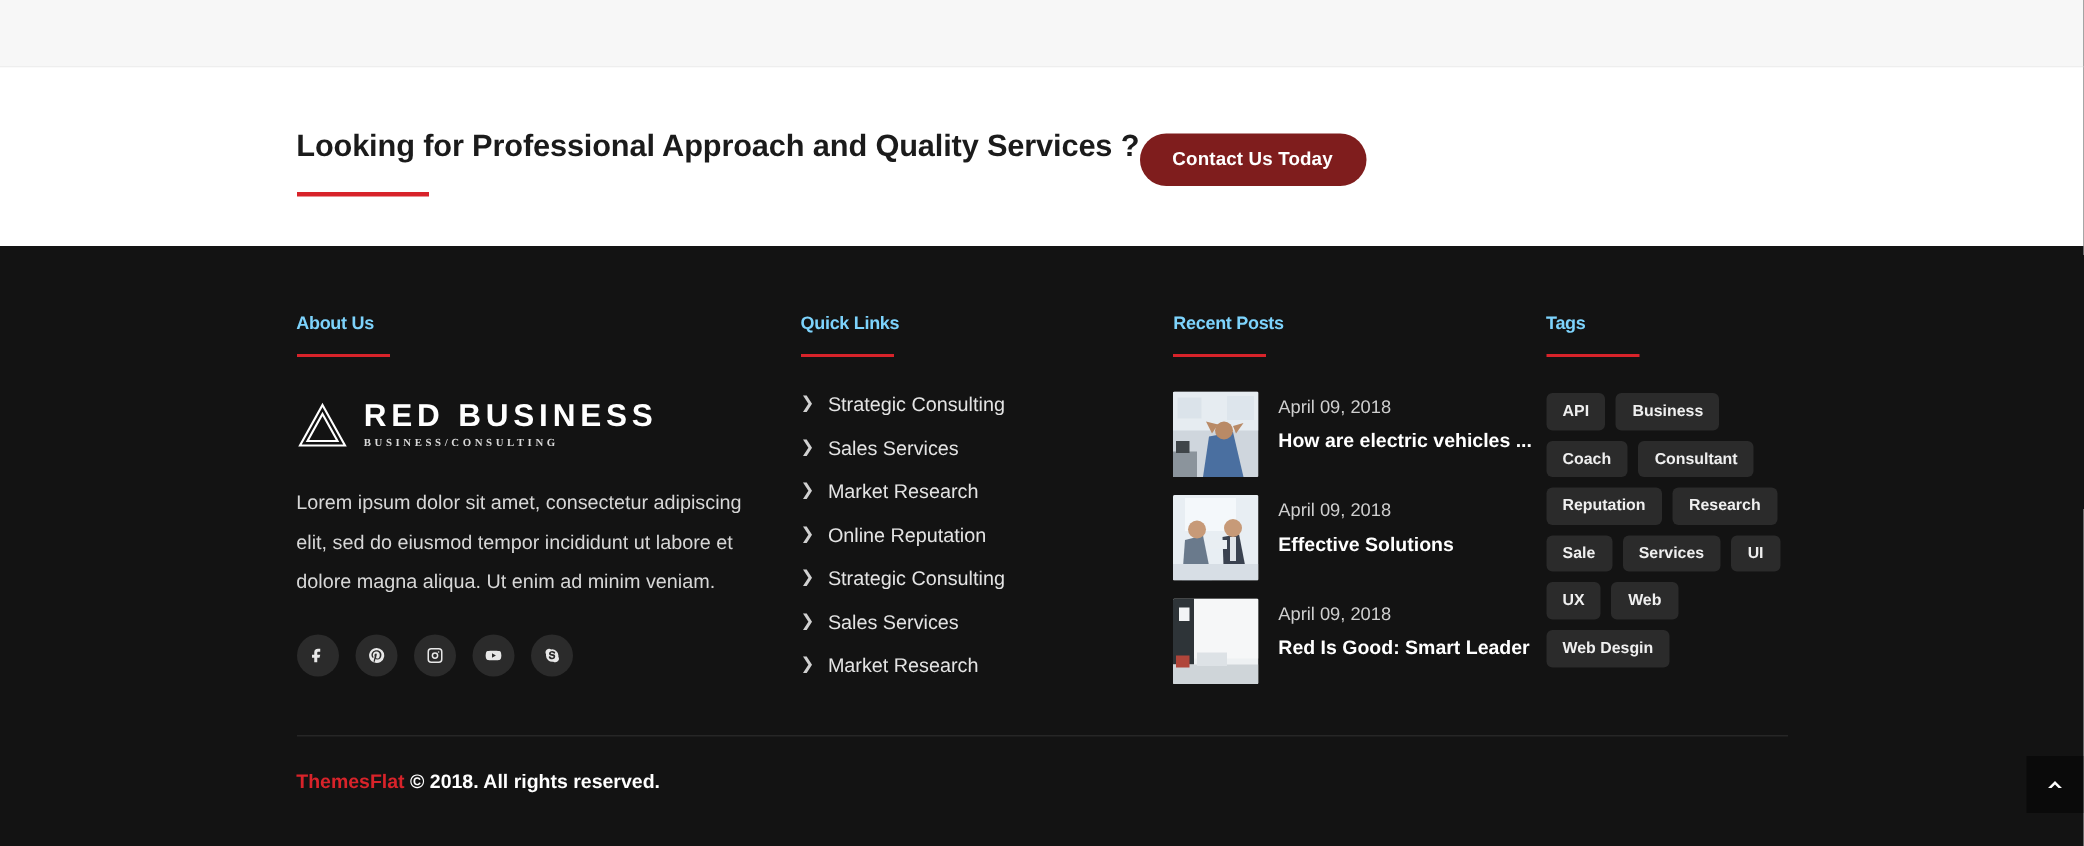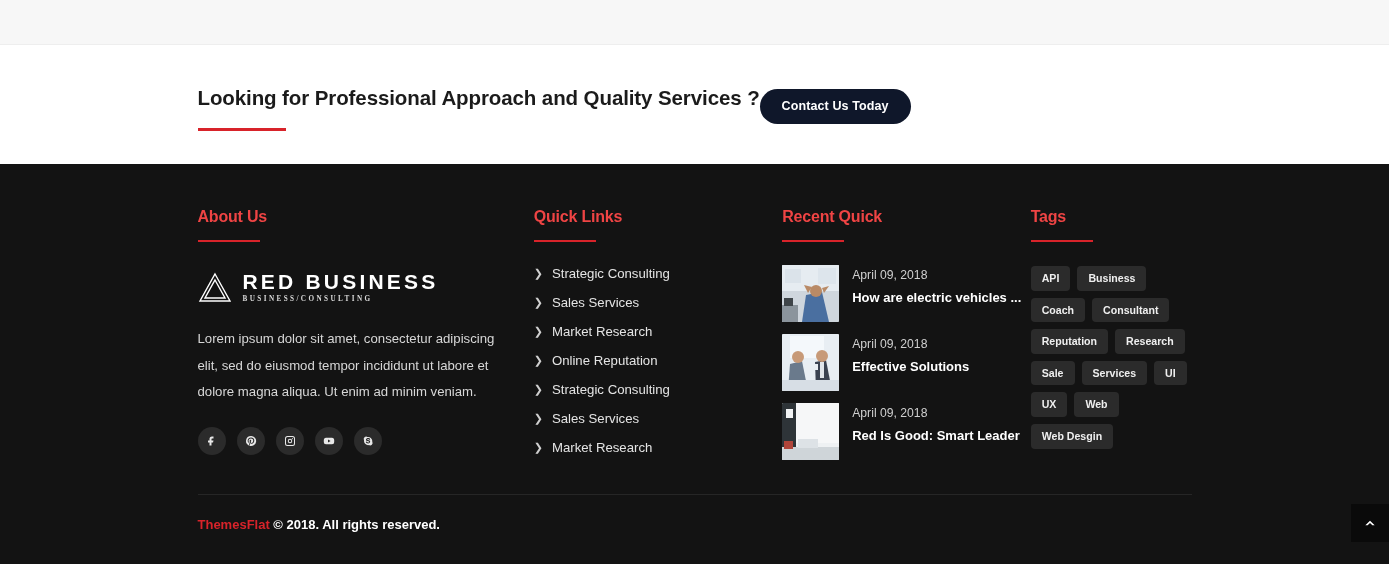--- a/index.html
+++ b/index.html
@@ -29,21 +29,21 @@
     font-weight:700;
     color:#1b1b1b;
     letter-spacing:-0.1px;
     line-height:1.25;
   }
   .cta-underline {
     width:88px; height:3px; background:#d8232a;
     margin-top:18px;
   }
   .cta-btn {
-    background:#0f172a;
+    background:#7f1d1d;
     color:#ffffff;
     border:none;
     border-radius:24px;
     padding:0 22px;
     height:35px;
     font-size:12.5px;
     font-weight:700;
     letter-spacing:.1px;
     cursor:pointer;
     white-space:nowrap;
@@ -60,23 +60,23 @@
   .footer-cols {
     display:flex;
     padding-top:44px;
   }
   .col-about { width:345px; }
   .col-links { width:255px; }
   .col-posts { width:255px; }
   .col-tags  { width:165px; }
 
   .widget-title {
-    font-size:16px;
-    font-weight:700;
-    color:#ef4444;
+    font-size:12px;
+    font-weight:700;
+    color:#7dd3fc;
     letter-spacing:-0.2px;
   }
   .widget-underline {
     width:52px; height:2px; background:#d8232a; margin-top:14px;
   }
   .col-about .widget-underline { width:62px; }
   .col-links .widget-underline { width:62px; }
   .col-posts .widget-underline { width:62px; }
   .col-tags  .widget-underline { width:62px; }
 
@@ -271,21 +271,21 @@
               <span>Sales Services</span>
             </li>
           <li>
               <span class="chev">❯</span>
               <span>Market Research</span>
             </li>
         </ul>
       </div>
 
       <div class="col-posts">
-        <div class="widget-title">Recent Quick</div>
+        <div class="widget-title">Recent Posts</div>
         <div class="widget-underline"></div>
         <div class="posts">
 
           <div class="post">
             <div class="post-thumb">
               <svg width="57" height="57" viewBox="0 0 57 57">
                 <rect width="57" height="57" fill="#cfd6dd"></rect>
                 <rect x="0" y="0" width="57" height="26" fill="#e6ecf1"></rect>
                 <rect x="3" y="4" width="16" height="14" fill="#dbe3ea"></rect>
                 <rect x="36" y="3" width="18" height="16" fill="#dde5ec"></rect>

